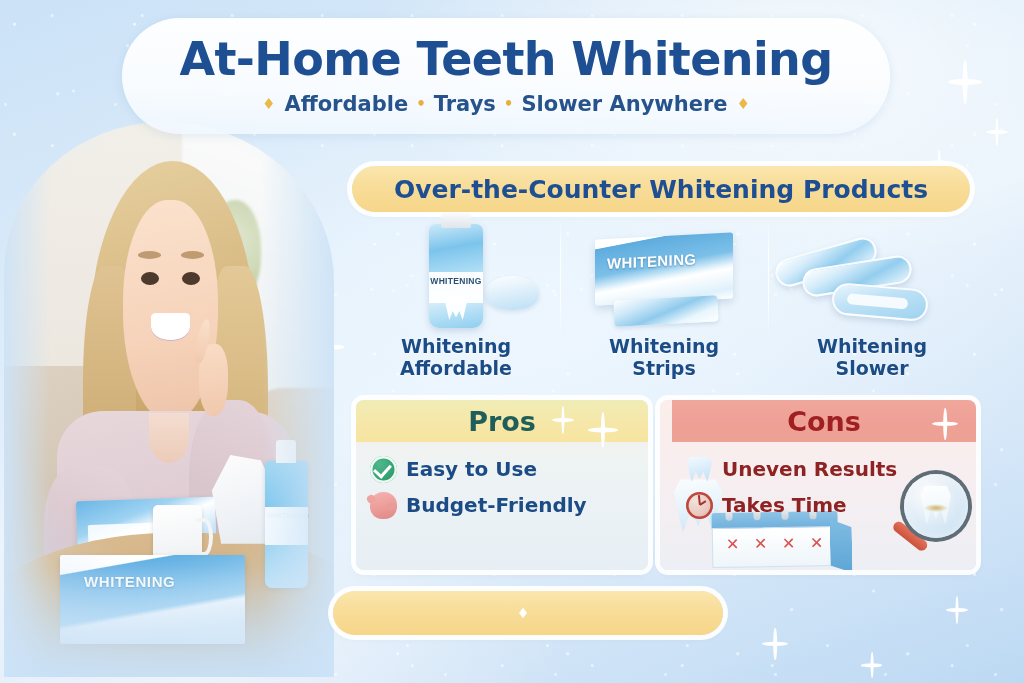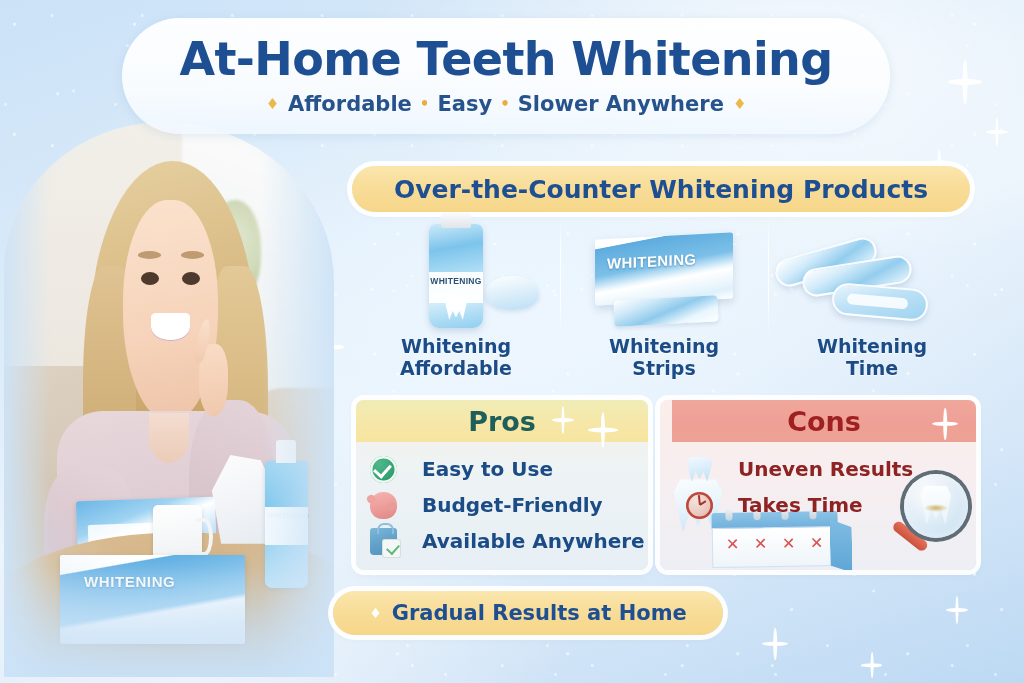--- a/index.html
+++ b/index.html
@@ -356,21 +356,21 @@
           background: linear-gradient(180deg,#fbeeea 0%, #f7eef0 45%, #edeff4 100%); padding-left: 12px; }
   .pc-head {
     height:42px; display:flex; align-items:center; justify-content:center;
     font-size:27px; font-weight:700; font-family:"DejaVu Sans", sans-serif;
     position:relative;
   }
   #pros .pc-head { background: linear-gradient(180deg,#f0ecb6 0%, #f6e7a8 55%, #f7e4a0 100%); color:#1f5e59; }
   #cons .pc-head { background: linear-gradient(180deg,#f0a79c 0%, #efa096 55%, #eda194 100%); color:#9e2020; }
 
   .pc-list { padding: 9px 0 0 14px; }
-  .pc-item { display:flex; align-items:center; gap:25px; height:36px; position:relative; z-index:3; }
+  .pc-item { display:flex; align-items:center; gap:9px; height:36px; position:relative; z-index:3; }
   .pc-item .pc-text {
     font-size:20px; font-weight:700; font-family:"DejaVu Sans", sans-serif;
     white-space:nowrap;
   }
   #pros .pc-text { color:#1c4c86; }
   #cons .pc-text { color:#8e2323; }
   .ico { width:27px; height:27px; position:relative; flex:0 0 27px; }
 
   .ico-check {
     border-radius:50%;
@@ -548,21 +548,21 @@
     </div>
     <div class="boxBig">
       <span>WHITENING</span>
     </div>
     <div id="photoFade"></div>
   </div>
 
   <div id="title-card">
     <div id="title">At-Home Teeth Whitening</div>
     <div id="subtitle">
-      <span class="dia">♦</span><span>Affordable</span><span class="dot">•</span><span>Easy</span><span class="dot">•</span><span>Slower Anywhere</span><span class="dia">♦</span>
+      <span class="dia">♦</span><span>Affordable</span><span class="dot">•</span><span>Trays</span><span class="dot">•</span><span>Slower Anywhere</span><span class="dia">♦</span>
     </div>
   </div>
 
   <div class="banner" id="banner-products">Over-the-Counter Whitening Products</div>
 
   <div id="products">
 
     <div class="prod">
       <div class="prod-art">
         <div class="tpDish"></div>
@@ -594,21 +594,21 @@
     </div>
 
     <div class="prod">
       <div class="prod-art">
         <div class="tray t1"></div>
         <div class="tray t2"></div>
         <div class="tray t3"></div>
       </div>
       <div class="prod-label">
         <div>Whitening</div>
-        <div>Time</div>
+        <div>Slower</div>
       </div>
     </div>
   </div>
 
   <div class="pc" id="pros">
     <div class="pc-head">Pros</div>
     <div class="sparkle" style="left:196px;top:6px;width:22px;height:28px;">
         <i class="v"></i>
         <i class="h"></i>
       </div>
@@ -617,26 +617,20 @@
         <i class="h"></i>
       </div>
     <div class="pc-list">
       <div class="pc-item">
         <span class="ico ico-check"></span>
         <span class="pc-text">Easy to Use</span>
       </div>
       <div class="pc-item">
         <span class="ico ico-pig"></span>
         <span class="pc-text">Budget-Friendly</span>
-      </div>
-      <div class="pc-item">
-        <span class="ico ico-bag">
-            <i class="bagTick"></i>
-          </span>
-        <span class="pc-text">Available Anywhere</span>
       </div>
     </div>
   </div>
 
   <div class="pc" id="cons">
     <div class="pc-head">Cons</div>
     <div class="sparkle" style="left:272px;top:8px;width:26px;height:32px;">
         <i class="v"></i>
         <i class="h"></i>
       </div>
@@ -674,16 +668,15 @@
       <div class="mag-handle"></div>
       <div class="mag-lens">
         <div class="mag-tooth"></div>
         <div class="mag-stain"></div>
       </div>
     </div>
   </div>
 
   <div class="banner" id="banner-footer">
     <span class="fdia">♦</span>
-      <span>Gradual Results at Home</span>
   </div>
 
 </div>
 
 </body></html>

